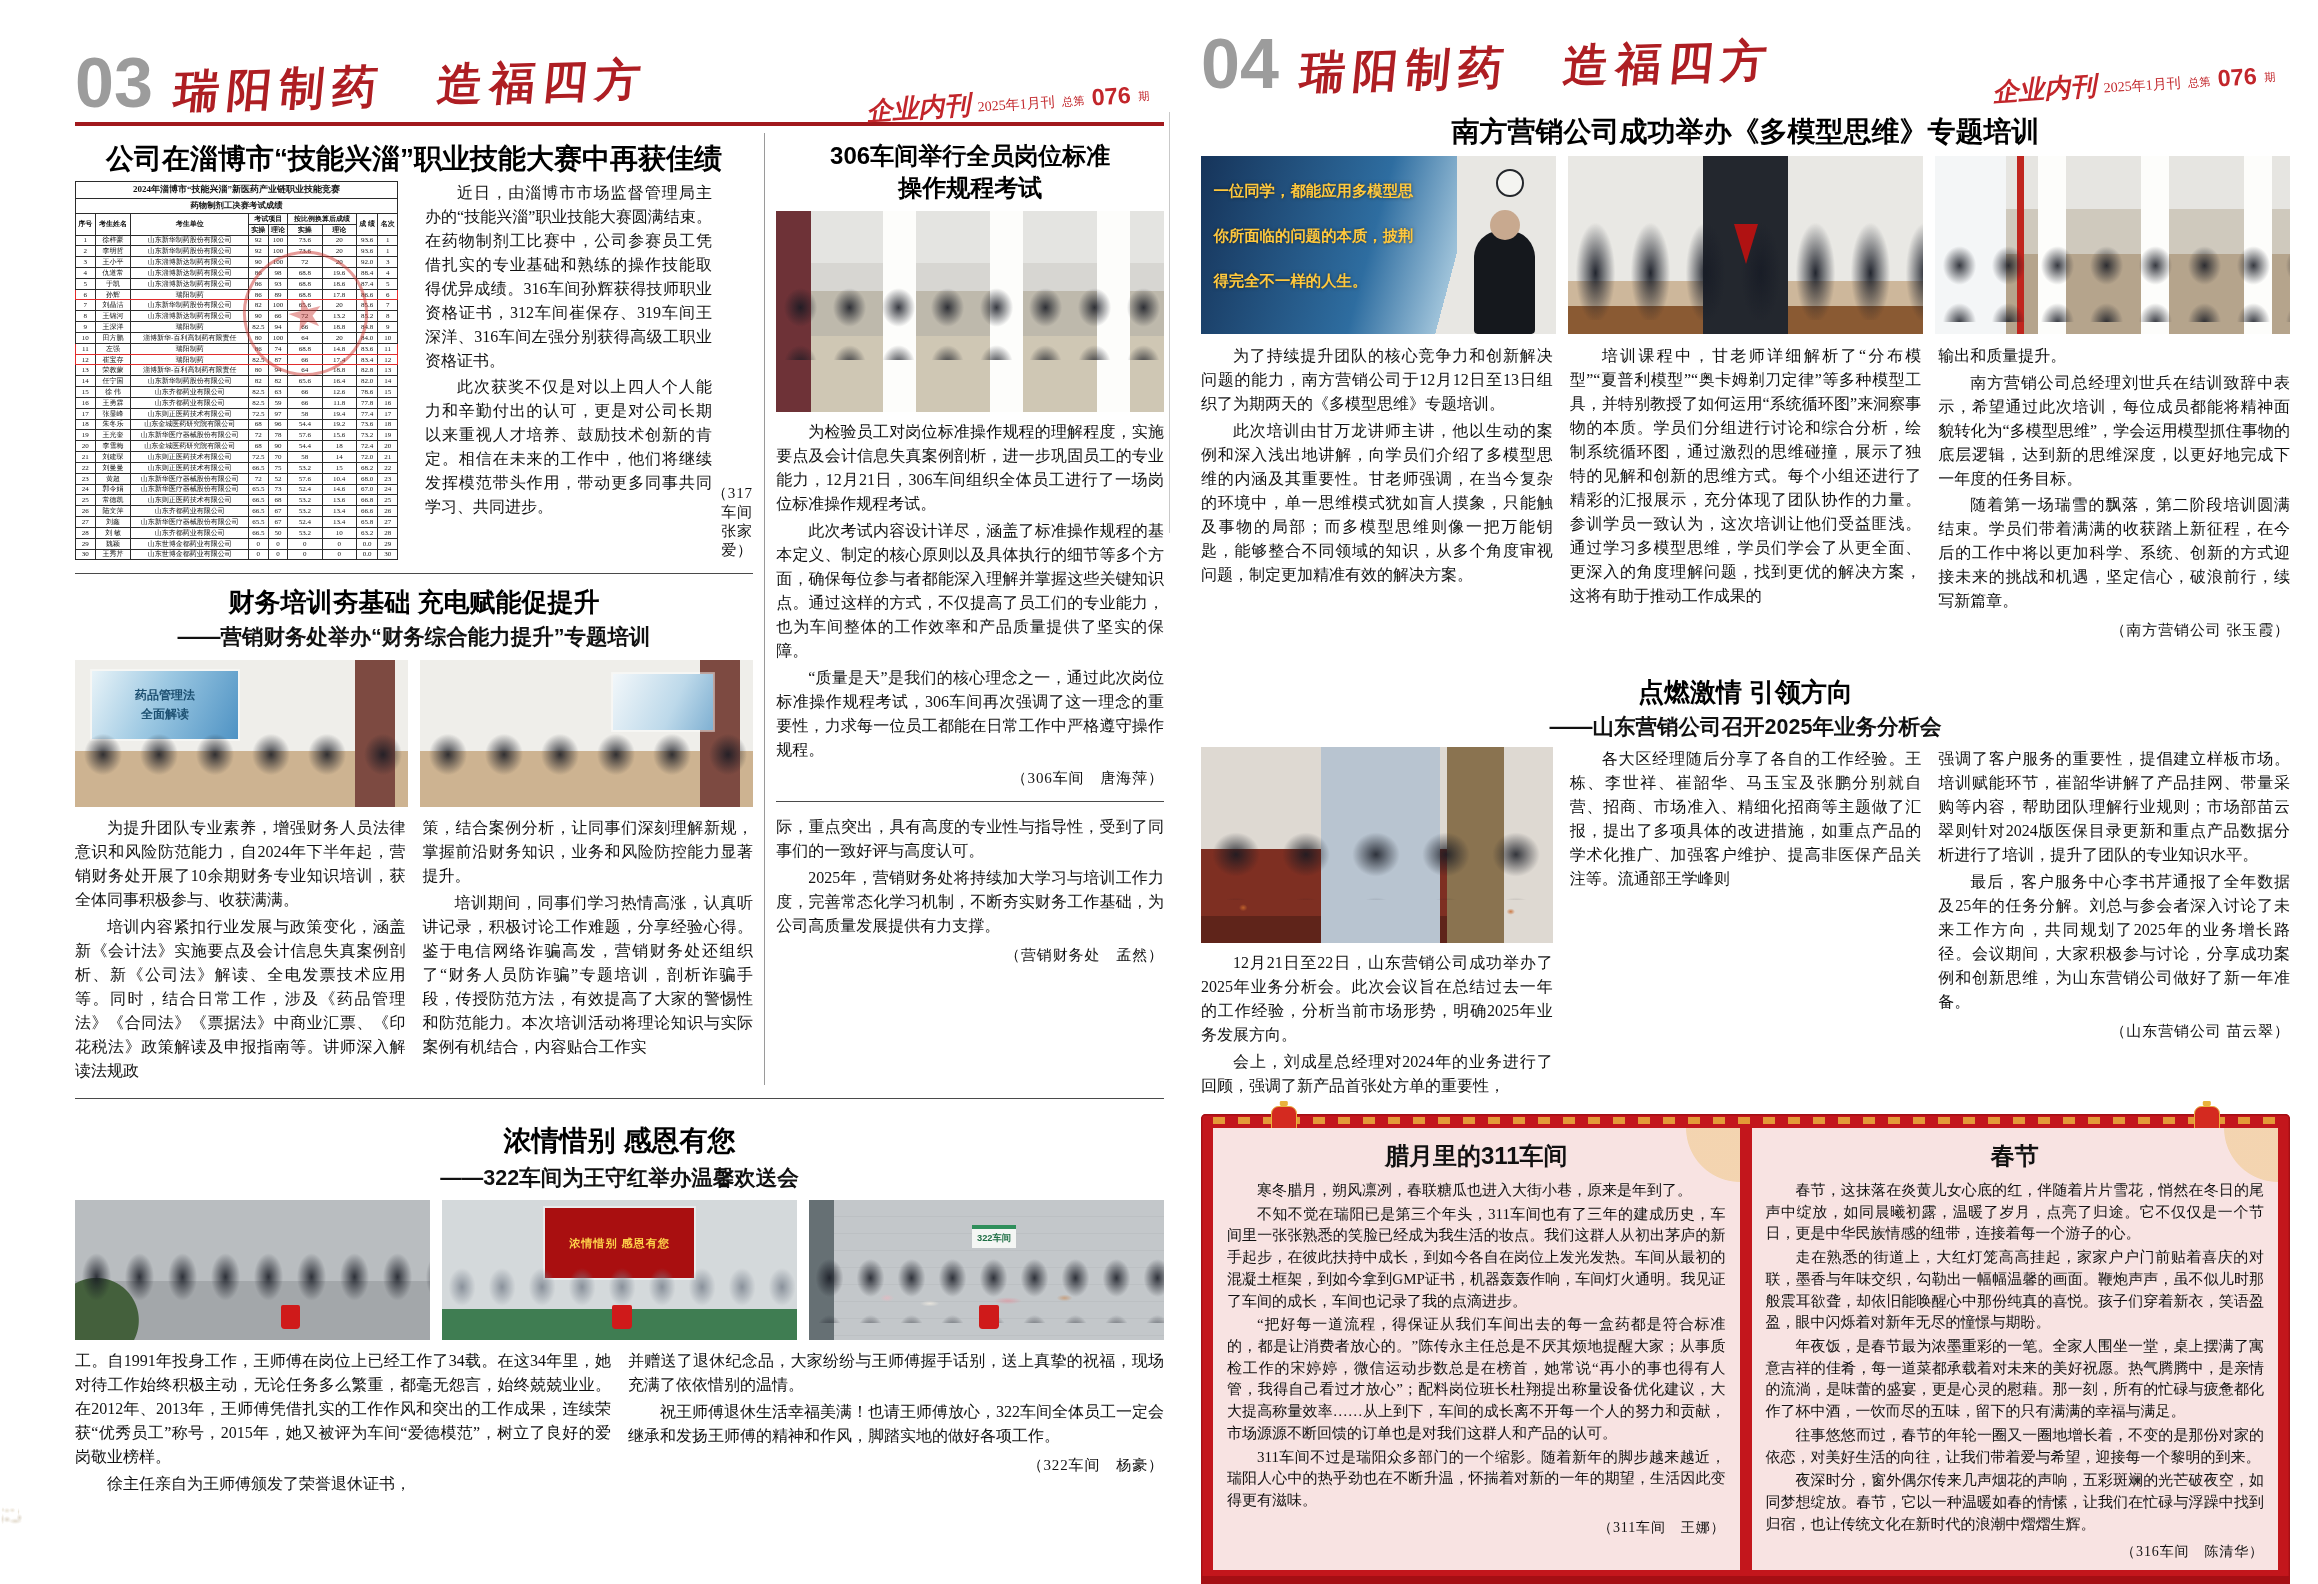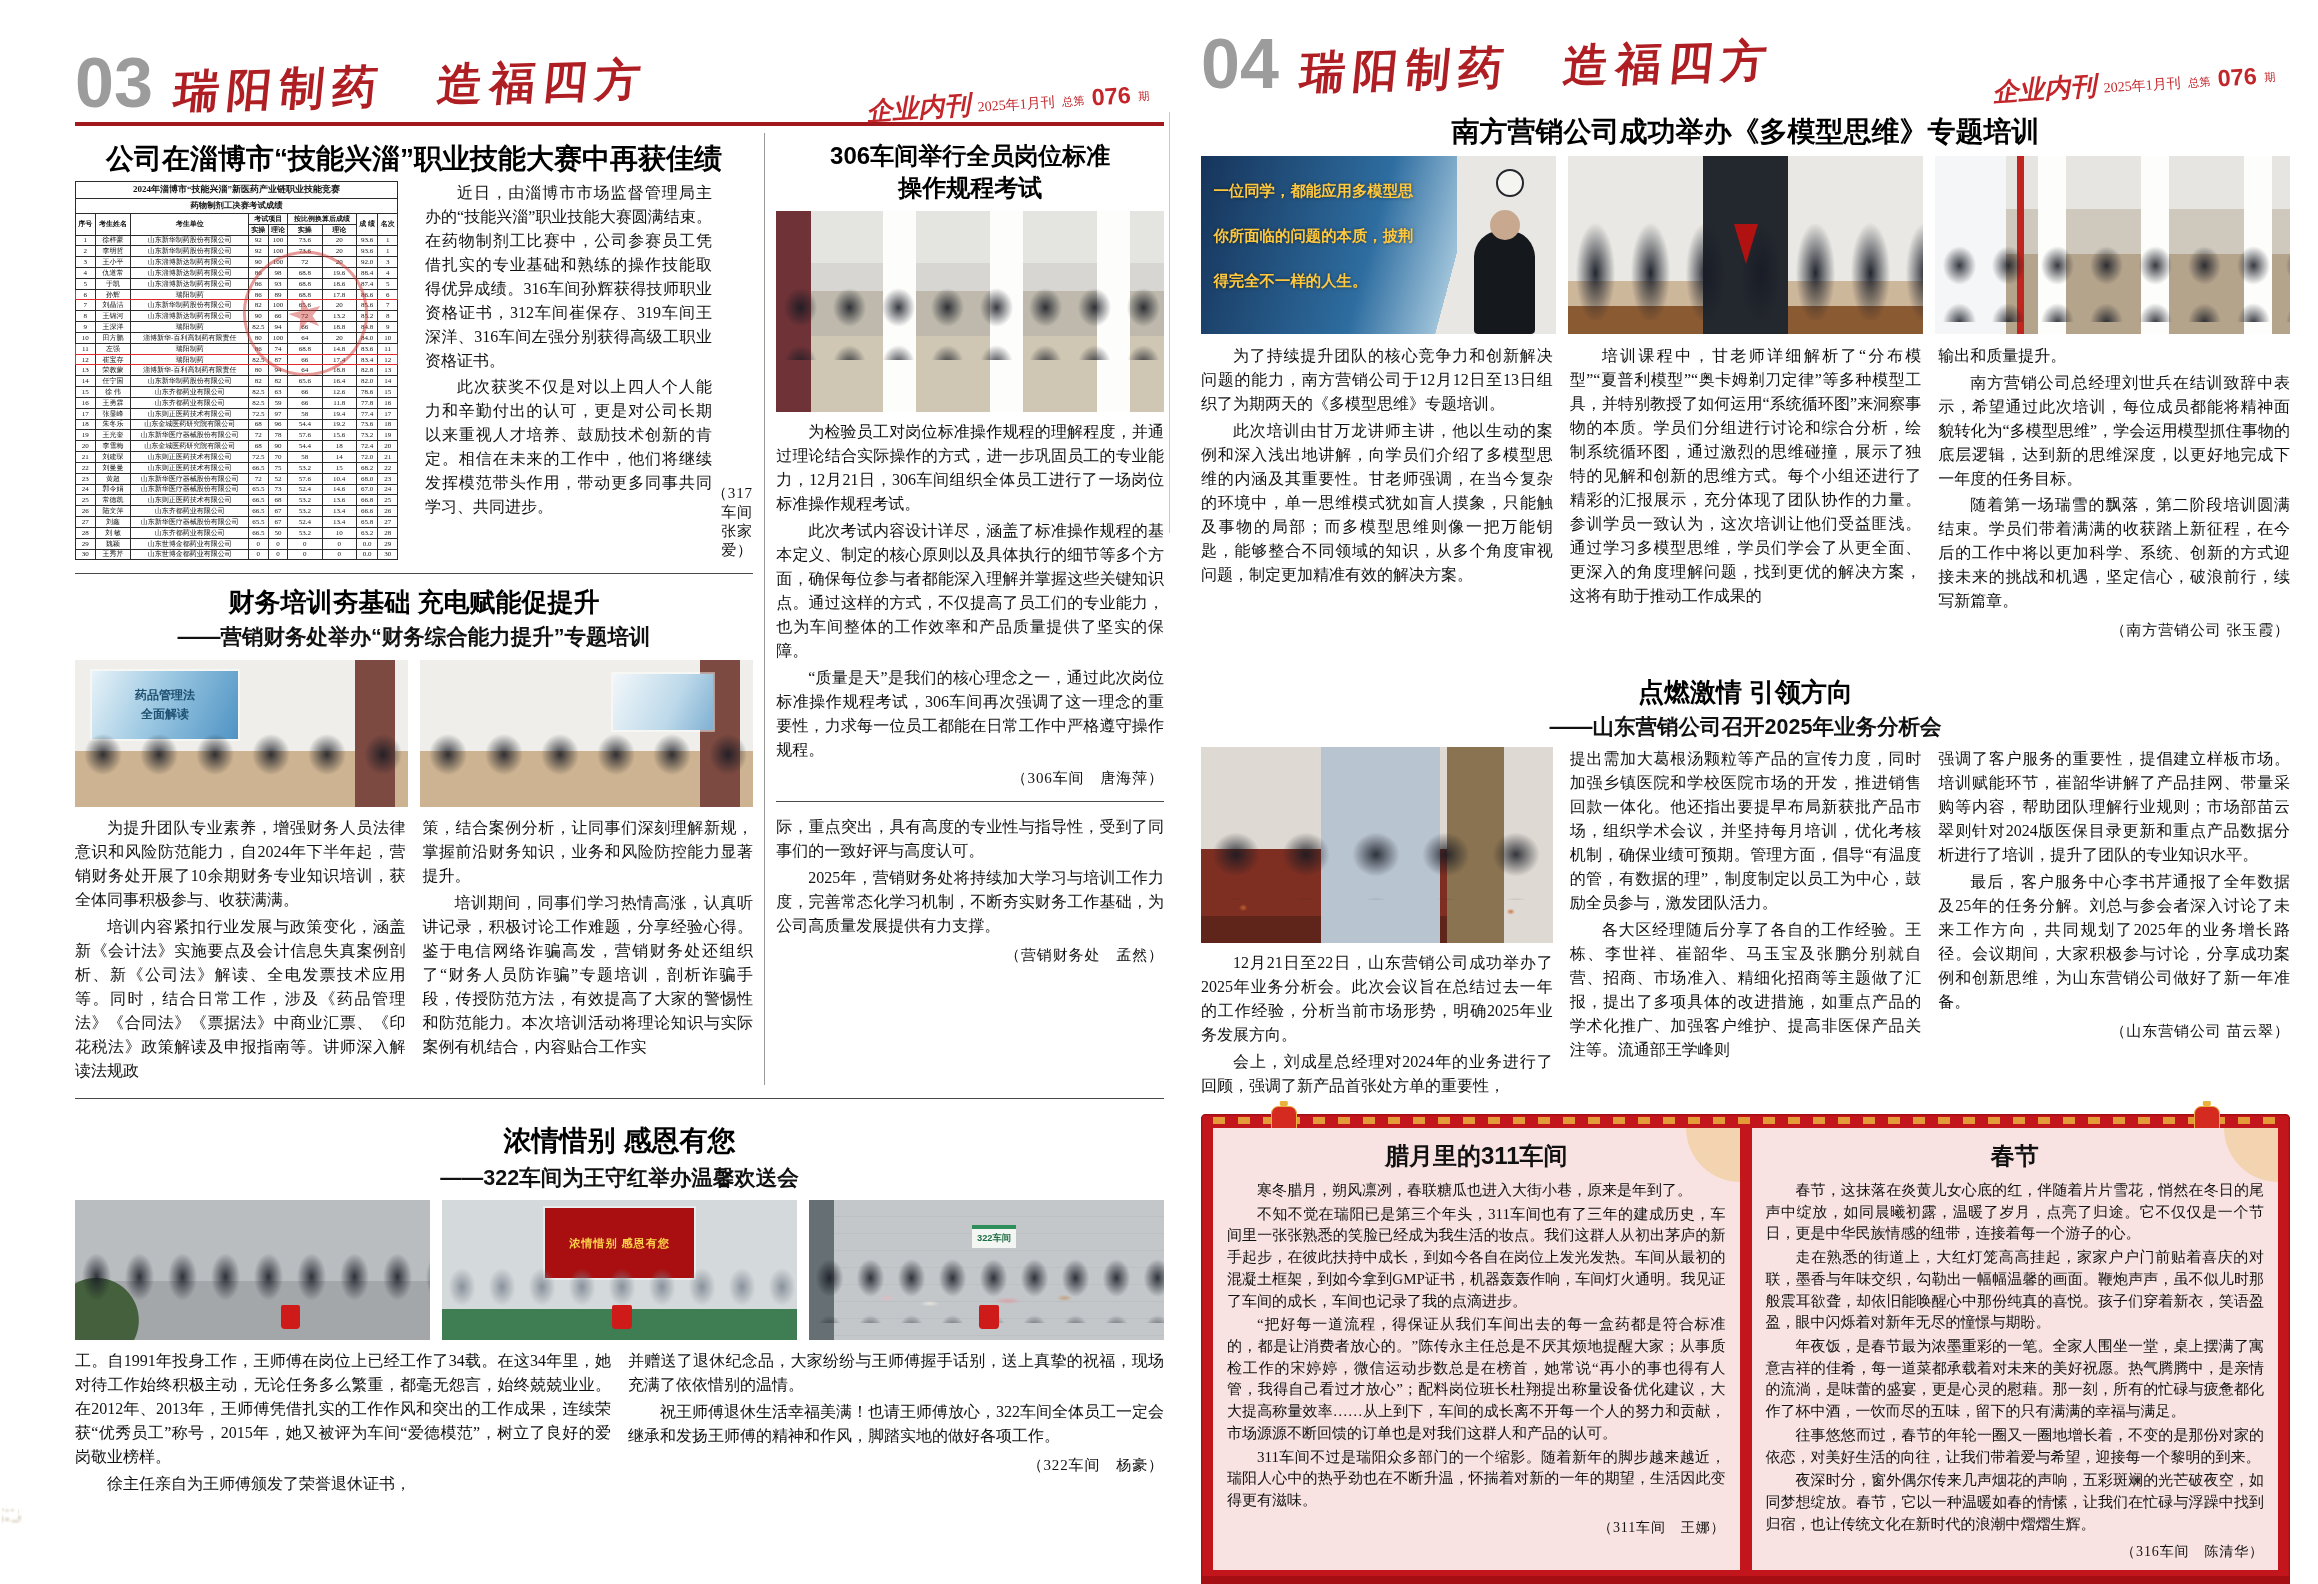--- a/index.html
+++ b/index.html
@@ -609,21 +609,21 @@
       <div class="p3-right">
 
         <div>
           <div class="art-title t52">306车间举行全员岗位标准</div>
           <div class="art-title t52" style="margin-top:0;">操作规程考试</div>
           <div class="photo ph-exam" style="margin:7.5px 0 8.4px;">
             <div class="crowd"></div>
           </div>
           <div class="body">
 
-          <p>为检验员工对岗位标准操作规程的理解程度，并通过理论结合实际操作的方式，进一步巩固员工的专业能力，12月21日，306车间组织全体员工进行了一场岗位标准操作规程考试。</p>
+          <p>为检验员工对岗位标准操作规程的理解程度，实施要点及会计信息失真案例剖析，进一步巩固员工的专业能力，12月21日，306车间组织全体员工进行了一场岗位标准操作规程考试。</p>
               <p>此次考试内容设计详尽，涵盖了标准操作规程的基本定义、制定的核心原则以及具体执行的细节等多个方面，确保每位参与者都能深入理解并掌握这些关键知识点。通过这样的方式，不仅提高了员工们的专业能力，也为车间整体的工作效率和产品质量提供了坚实的保障。</p>
               <p>“质量是天”是我们的核心理念之一，通过此次岗位标准操作规程考试，306车间再次强调了这一理念的重要性，力求每一位员工都能在日常工作中严格遵守操作规程。</p>
             </div>
           <div class="sig">（306车间　唐海萍）</div>
         </div>
 
         <div class="hdiv"></div>
 
         <div class="body">
           <div>
@@ -744,21 +744,20 @@
             <div class="crowd"></div>
           </div>
           <div>
 
           <p>12月21日至22日，山东营销公司成功举办了2025年业务分析会。此次会议旨在总结过去一年的工作经验，分析当前市场形势，明确2025年业务发展方向。</p>
               <p>会上，刘成星总经理对2024年的业务进行了回顾，强调了新产品首张处方单的重要性，</p>
             </div>
         </div>
         <div class="col">
 
-        <p class="cont">提出需加大葛根汤颗粒等产品的宣传力度，同时加强乡镇医院和学校医院市场的开发，推进销售回款一体化。他还指出要提早布局新获批产品市场，组织学术会议，并坚持每月培训，优化考核机制，确保业绩可预期。管理方面，倡导“有温度的管，有数据的理”，制度制定以员工为中心，鼓励全员参与，激发团队活力。</p>
             <p>各大区经理随后分享了各自的工作经验。王栋、李世祥、崔韶华、马玉宝及张鹏分别就自营、招商、市场准入、精细化招商等主题做了汇报，提出了多项具体的改进措施，如重点产品的学术化推广、加强客户维护、提高非医保产品关注等。流通部王学峰则</p>
           </div>
         <div class="col">
           <div>
 
           <p class="cont">强调了客户服务的重要性，提倡建立样板市场。培训赋能环节，崔韶华讲解了产品挂网、带量采购等内容，帮助团队理解行业规则；市场部苗云翠则针对2024版医保目录更新和重点产品数据分析进行了培训，提升了团队的专业知识水平。</p>
               <p>最后，客户服务中心李书芹通报了全年数据及25年的任务分解。刘总与参会者深入讨论了未来工作方向，共同规划了2025年的业务增长路径。会议期间，大家积极参与讨论，分享成功案例和创新思维，为山东营销公司做好了新一年准备。</p>
             </div>
           <div class="sig">（山东营销公司 苗云翠）</div>
         </div>

